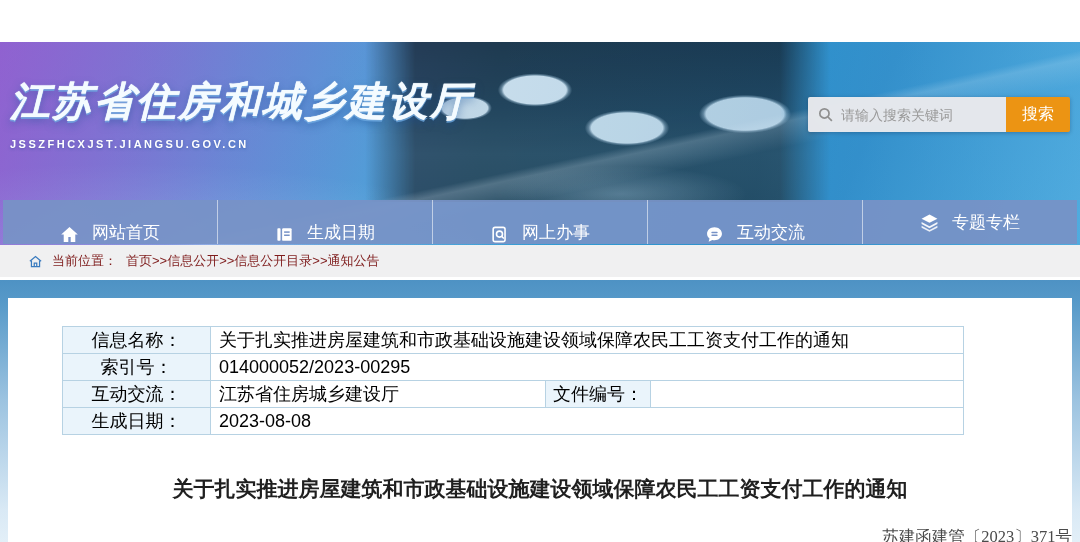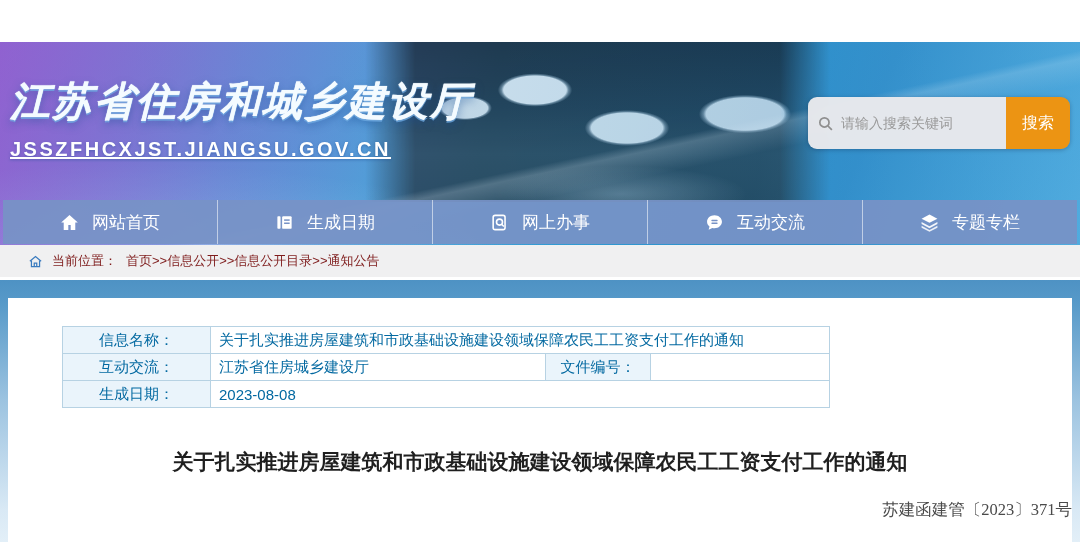--- a/index.html
+++ b/index.html
@@ -33,65 +33,64 @@
       radial-gradient(ellipse 700px 190px at 12% 118%,rgba(190,235,252,.45),rgba(190,235,252,0) 62%),
       linear-gradient(168deg,rgba(255,255,255,0) 55%,rgba(255,255,255,.22) 57%,rgba(255,255,255,0) 63%);
   }
   .brand { position:absolute; left:10px; top:32px; z-index:3; }
   .site-title {
     font-size:40px; font-weight:bold; font-style:italic; letter-spacing:2px;
     color:#f4fbff;
     text-shadow:0 0 1px #fff, 0 2px 0 rgba(110,170,225,.75), 0 4px 9px rgba(25,80,150,.55);
   }
   .site-url {
-    margin-top:9px; font-weight:bold; font-size:20px; color:#fff; letter-spacing:2.5px;
+    margin-top:9px; font-weight:bold; font-size:11px; color:#fff; letter-spacing:2.5px;
     text-shadow:0 1px 3px rgba(30,80,150,.5);
-    text-decoration:underline;
   }
   
   .search-bar {
     position:absolute; right:10px; top:55px; z-index:4; display:flex;
-    height:52px; width:262px; border-radius:9px; overflow:hidden;
+    height:35px; width:262px; border-radius:2px; overflow:hidden;
     box-shadow:0 1px 4px rgba(0,0,30,.25);
   }
   .search-input-wrap { flex:1; display:flex; align-items:center; gap:7px; background:rgba(233,233,236,.97); padding:0 9px; }
   .search-input-wrap svg { flex:0 0 auto; }
   .search-input { border:0; background:transparent; outline:none; font-size:14px; color:#333; width:100%; font-family:inherit; }
   .search-input::placeholder { color:#9a9a9a; }
   .search-button { width:64px; background:#ec9413; color:#fff; border:0; font-size:16px; cursor:pointer; font-family:Liberation Mono, monospace; }
 
   
   .main-nav {
     position:absolute; left:3px; right:3px; bottom:1px; height:44px; z-index:3;
     display:flex; background:rgba(119,146,198,.93);
   }
   .nav-item {
     flex:1; display:flex; align-items:center; justify-content:center; gap:13px;
     color:#fff; font-size:17px; text-decoration:none; cursor:pointer;
   }
-  .nav-item:not(:last-child) { border-right:1px solid rgba(255,255,255,.55); }
+  .nav-item:not(:last-child) { border-right:1px solid rgba(255,255,255,.55);align-items:flex-end; }
   .nav-icon { display:flex; align-items:center; }
 
   
   .breadcrumb {
     height:35px; background:#f0f0f1; display:flex; align-items:center; gap:9px;
     padding-left:28px; font-size:13px; color:#7f1d1d; border-bottom:3px solid #fff;
   }
   .breadcrumb-path { cursor:pointer; }
 
   
   .content-outer {
     height:301px; padding:18px 8px 0;
     background:linear-gradient(180deg,#4e92c4 0,#579ac9 24px,#9cc3e0 120px,#d9e9f5 230px,#eef6fb 301px);
   }
   .content-panel { background:#fff; height:283px; }
 
   .info-table {
-    margin:0 0 0 54px; position:relative; top:28px; width:768px;
-    border-collapse:collapse; font-size:15px; color:#0369a1; table-layout:fixed;
+    margin:0 0 0 54px; position:relative; top:28px; width:902px;
+    border-collapse:collapse; font-size:18px; color:#000000; table-layout:fixed;
   }
   .info-table td { border:1px solid #b7d2e3; height:27px; padding:0 8px; background:#fff; overflow:hidden; white-space:nowrap; }
   .info-table td.lbl { background:#eaf4fb; text-align:center; padding:0 4px; }
 
   .article-title {
     position:relative; top:28px;
     margin:40px 50px 0; text-align:center; font-size:21px; font-weight:bold; color:#1f1f1f;
   }
   .doc-number {
     position:relative; top:28px;
@@ -196,20 +195,24 @@
             <col style="width:335px">
             <col style="width:105px">
             <col>
           </colgroup>
         <tbody>
             <tr>
           <td class="lbl">信息名称：</td>
           <td colspan="3">关于扎实推进房屋建筑和市政基础设施建设领域保障农民工工资支付工作的通知</td>
         </tr>
         <tr>
+          <td class="lbl">索引号：</td>
+          <td colspan="3">014000052/2023-00295</td>
+        </tr>
+        <tr>
           <td class="lbl">互动交流：</td>
           <td>江苏省住房城乡建设厅</td>
           <td class="lbl">文件编号：</td>
           <td></td>
         </tr>
         <tr>
           <td class="lbl">生成日期：</td>
           <td colspan="3">2023-08-08</td>
         </tr>
       </tbody>

